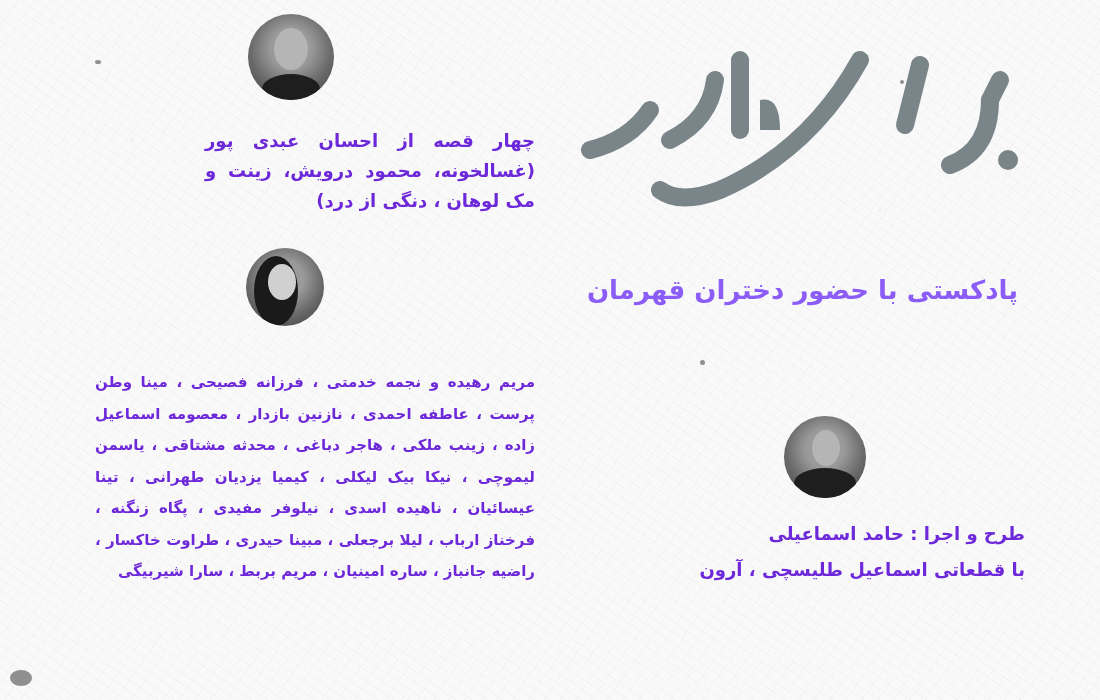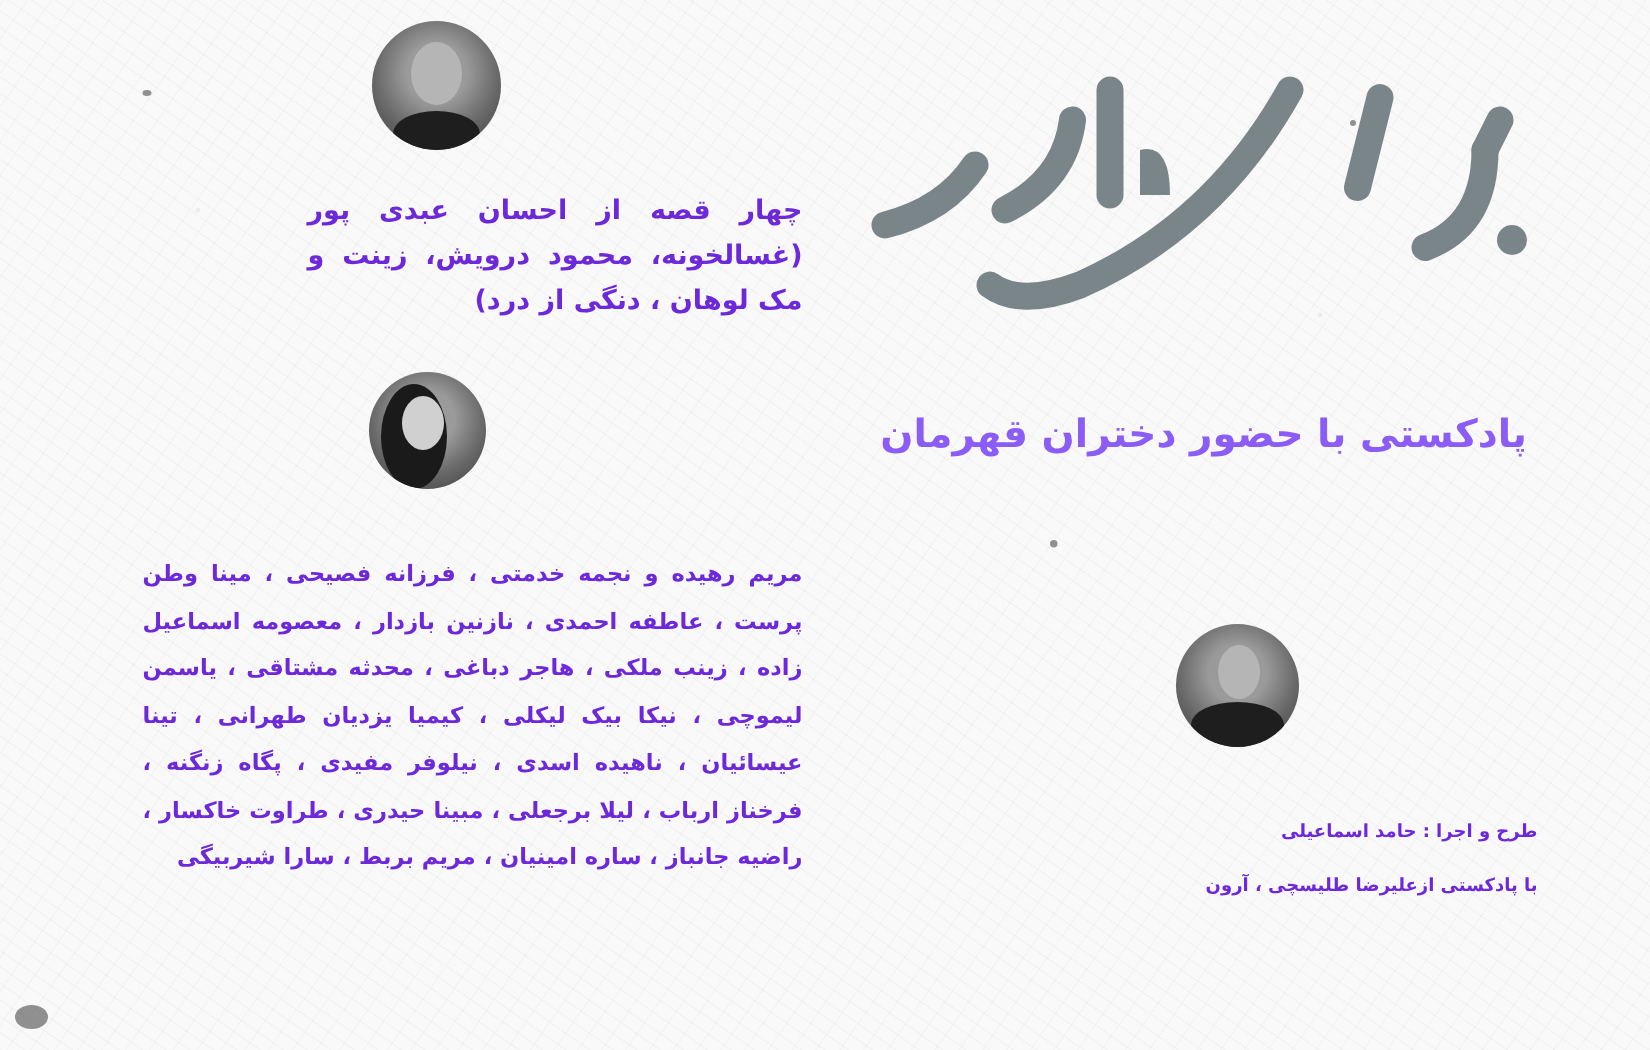--- a/index.html
+++ b/index.html
@@ -27,21 +27,21 @@
   .title {
     position:absolute; left:560px; top:40px; width:480px; height:170px;
   }
   .text-block {
     position:absolute; direction:rtl; text-align:justify; text-align-last:right;
     color:#6d28d9; font-weight:bold;
   }
   .story { right:565px; top:126px; width:330px; font-size:18px; line-height:30px; }
   .headline { position:absolute; right:82px; top:275px; font-size:26px; font-weight:bold; color:#8b5cf6; direction:rtl; }
   .guests { right:565px; top:338px; width:440px; font-size:15px; line-height:31.5px;margin-top:29px; }
-  .credits { right:75px; top:536px; width:460px; font-size:12px; line-height:36px; }
+  .credits { right:75px; top:516px; width:460px; font-size:18px; line-height:36px; }
   .credits div { text-align:right; }
 </style>
 </head>
 <body>
 
 <div class="texture"></div>
 <div class="crack" style="left:95px;top:60px;width:6px;height:4px"></div>
 <div class="crack" style="left:700px;top:360px;width:5px;height:5px"></div>
 <div class="crack" style="left:10px;top:670px;width:22px;height:16px"></div>
 <div class="crack" style="left:900px;top:80px;width:4px;height:4px"></div>
@@ -77,14 +77,14 @@
 </div>
 
 <div class="text-block story">چهار قصه از احسان عبدی پور (غسالخونه، محمود درویش، زینت و مک لوهان ، دنگی از درد)</div>
 
 <div class="headline">پادکستی با حضور دختران قهرمان</div>
 
 <div class="text-block guests">مریم رهیده و نجمه خدمتی ، فرزانه فصیحی ، مینا وطن پرست ، عاطفه احمدی ، نازنین بازدار ، معصومه اسماعیل زاده ، زینب ملکی ، هاجر دباغی ، محدثه مشتاقی ، یاسمن لیموچی ، نیکا بیک لیکلی ، کیمیا یزدیان طهرانی ، تینا عیسائیان ، ناهیده اسدی ، نیلوفر مفیدی ، پگاه زنگنه ، فرخناز ارباب ، لیلا برجعلی ، مبینا حیدری ، طراوت خاکسار ، راضیه جانباز ، ساره امینیان ، مریم بربط ، سارا شیربیگی</div>
 
 <div class="text-block credits">
   <div>طرح و اجرا : حامد اسماعیلی</div>
-  <div>با پادکستی ازعلیرضا طلیسچی ، آرون</div>
+  <div>با قطعاتی اسماعیل طلیسچی ، آرون</div>
 </div>
 
 </body></html>

